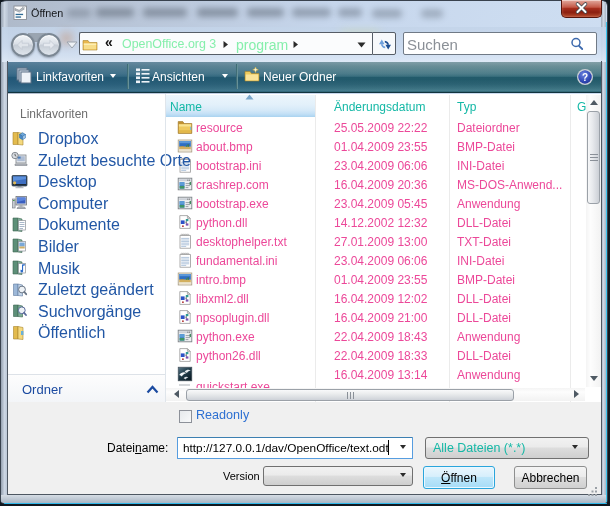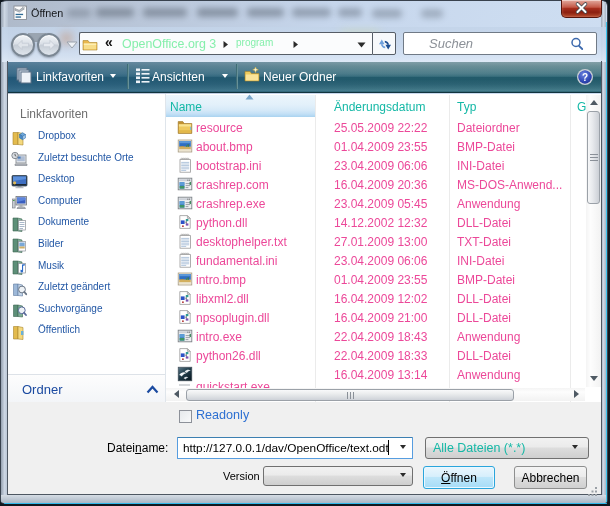--- a/index.html
+++ b/index.html
@@ -20,21 +20,21 @@
 .bctext{position:absolute;top:36px;font-size:13px;color:#86efac}
 
 #toolbar{position:absolute;left:8px;top:62px;width:593px;height:31px;background:linear-gradient(180deg,#8ea8ab 0%,#739699 14%,#55848b 38%,#3d737c 48%,#225b66 50%,#225b66 58%,#2d6470 74%,#3f7680 88%,#4b838d 96%,#285e69 100%);border-bottom:1px solid #11343e;box-sizing:border-box}
 .tbtext{position:absolute;top:70px;font-size:12px;color:#fff}
 .tbsep{position:absolute;top:64px;width:2px;height:25px;background:linear-gradient(90deg,#2a5a64,#7aa3aa)}
 .tbarrow{position:absolute;top:74px;width:0;height:0;border-left:3.5px solid transparent;border-right:3.5px solid transparent;border-top:4px solid #fff}
 
 #content{position:absolute;left:8px;top:94px;width:593px;height:308px;background:#fff}
 #sidebar{position:absolute;left:8px;top:94px;width:157px;height:308px;background:#fff}
 #sidediv{position:absolute;left:165px;top:94px;width:1px;height:308px;background:#dfe5eb}
-.side-item{position:absolute;left:38px;font-size:10px;color:#2257a5;white-space:nowrap}
+.side-item{position:absolute;left:38px;font-size:16px;color:#2257a5;white-space:nowrap}
 .fav-ico{position:absolute;left:11px;width:17px;height:17px}
 #hdrname{position:absolute;left:166px;top:95px;width:149px;height:22px;background:linear-gradient(180deg,#ecf5fc 0%,#e2f0fa 45%,#d5e9f8 70%,#c3e0f6 86%,#a9d3f0 100%)}
 .hl{position:absolute;top:95px;width:1px;height:307px;background:#ebebeb}
 .hdrt{position:absolute;top:100px;font-size:12px;color:#14b8a6}
 .cell{position:absolute;font-size:12px;color:#ec4899;white-space:nowrap}
 .fico{position:absolute;left:177px;width:16px;height:16px}
 
 #vsb{position:absolute;left:586px;top:95px;width:15px;height:292px;background:linear-gradient(90deg,#f4f4f4,#fdfdfd 30%,#f2f2f2)}
 #vthumb{position:absolute;left:587px;top:111px;width:13px;height:93px;border:1px solid #9ba1a8;border-radius:3px;background:linear-gradient(90deg,#f6f7f8,#e8eaed 40%,#ccd0d6);box-sizing:border-box}
 #hsb{position:absolute;left:166px;top:388px;width:419px;height:13px;background:linear-gradient(180deg,#f4f4f4,#fdfdfd 30%,#f2f2f2)}
@@ -111,35 +111,35 @@
 <svg class="abs" style="left:82px;top:36px" width="16" height="16" viewBox="0 0 16 16">
     <path d="M1 4.5 L6 4.5 7.5 6.5 15 6.5 15 14 1 14 z" fill="#e9b74c" stroke="#a8852c" stroke-width=".6"></path>
     <path d="M1.8 7.5 L14.2 7.5 14.2 13.4 1.8 13.4 z" fill="#f7dd8a"></path>
     <path d="M1.8 7.5 L14.2 7.5 14.2 9 1.8 9 z" fill="#fceeb4"></path>
   </svg>
 <div class="abs" style="left:105px;top:34px;font-size:14px;font-weight:bold;color:#111">«</div>
 <div class="bctext" style="left:122px;font-size:12.4px;top:37px">OpenOffice.org 3</div>
 <svg class="abs" style="left:222px;top:40px" width="7" height="9" viewBox="0 0 7 9">
     <path d="M1.5 1 L6 4.5 1.5 8 z" fill="#2b2b2b"></path>
   </svg>
-<div class="bctext" style="left:236px;font-size:10px;top:37px">program</div>
+<div class="bctext" style="left:236px;font-size:14px;top:37px">program</div>
 <svg class="abs" style="left:292px;top:40px" width="7" height="9" viewBox="0 0 7 9">
     <path d="M1.5 1 L6 4.5 1.5 8 z" fill="#2b2b2b"></path>
   </svg>
 <svg class="abs" style="left:357px;top:42px" width="9" height="6" viewBox="0 0 9 6">
     <path d="M0.5 0.5 L8.5 0.5 4.5 5.5 z" fill="#2b2b2b"></path>
   </svg>
 <svg class="abs" style="left:378px;top:37px" width="14" height="15" viewBox="0 0 14 15">
     <path d="M1 7.2 L6.6 7.2 3.8 2.4 z" fill="#6fa0dc"></path>
     <path d="M2.9 7.2 Q3.5 10.8 7.2 11.3 L7.2 9.6 Q5.1 9.3 4.7 7.2 z" fill="#6fa0dc"></path>
     <path d="M7.4 7.8 L13 7.8 10.2 12.6 z" fill="#1d4e92"></path>
     <path d="M11.1 7.8 Q10.5 4.2 6.8 3.7 L6.8 5.4 Q8.9 5.7 9.3 7.8 z" fill="#1d4e92"></path>
   </svg>
 <div id="search"></div>
-<div class="abs" style="left:429px;top:36px;font-size:13px;font-style:italic;color:#8b9097">Suchen</div>
+<div class="abs" style="left:407px;top:36px;font-size:15px;color:#8b9097">Suchen</div>
 <svg class="abs" style="left:569px;top:36px" width="16" height="16" viewBox="0 0 16 16">
     <circle cx="7" cy="6.5" r="4" fill="none" stroke="#3c69ad" stroke-width="1.5"></circle>
     <path d="M10 9.8 L13.2 13" stroke="#3c69ad" stroke-width="1.8" stroke-linecap="round"></path>
   </svg>
 
 <div id="toolbar"></div>
 <div class="abs" style="left:8px;top:62px;width:593px;height:30px;background:linear-gradient(90deg,rgba(36,86,138,.50),rgba(36,86,138,.28) 38%,rgba(36,86,138,.14) 62%,rgba(36,86,138,.10) 100%)"></div>
 <svg class="abs" style="left:15px;top:66px" width="18" height="18" viewBox="0 0 18 18">
     <rect x="2" y="2" width="10" height="12" fill="#b9c6d4" stroke="#5c7186"></rect>
     <rect x="4" y="4" width="10" height="12" fill="#cfdae6" stroke="#5c7186"></rect>
@@ -254,21 +254,21 @@
     <circle cx="10.8" cy="4.2" r=".6" fill="#777"></circle>
     <circle cx="12.4" cy="4.2" r=".6" fill="#777"></circle>
     <rect x="2.6" y="6.2" width="4.8" height="6.4" fill="#3e7dc0"></rect>
     <path d="M2.6 6.2 h4.8 v3.2 h-4.8 z" fill="#5b9dd6"></path>
     <path d="M2.6 10 h4.8 v2.6 h-4.8 z" fill="#3f9464"></path>
     <g stroke="#9aa0a8" stroke-width="1">
       <path d="M8.6 7.6 h4.4 M8.6 9.6 h4.4 M8.6 11.6 h2.8"></path>
     </g>
     <rect x="12.6" y="5.9" width="1.3" height="3.2" fill="#2f8050"></rect>
   </svg>
-<div class="cell" style="left:196px;top:197px">crashrep.exe</div>
+<div class="cell" style="left:196px;top:197px">bootstrap.exe</div>
 <div class="cell" style="left:334px;top:197px">23.04.2009 05:45</div>
 <div class="cell" style="left:457px;top:197px">Anwendung</div>
 <svg class="fico" style="top:214px" width="16" height="16" viewBox="0 0 16 16">
     <path d="M2.8 1.6 h7.6 l2.8 2.8 v10 h-10.4z" fill="#fff" stroke="#999" stroke-width=".8"></path>
     <path d="M10.4 1.6 v2.8 h2.8z" fill="#dcdcdc" stroke="#999" stroke-width=".7"></path>
     <rect x="3.8" y="6.4" width="3.8" height="3.6" fill="#2c52c8"></rect>
     <path d="M7.6 8.2 h2.4 M9.4 6.4 v4" stroke="#707070" stroke-width=".7" fill="none"></path>
     <rect x="8.8" y="5" width="2.6" height="2.2" fill="#2e9a94"></rect>
     <rect x="8.8" y="9.4" width="2.6" height="2.2" fill="#7a50b0"></rect>
     <rect x="5" y="11.4" width="1.8" height="1.6" fill="#b84848"></rect>
@@ -343,21 +343,21 @@
     <circle cx="10.8" cy="4.2" r=".6" fill="#777"></circle>
     <circle cx="12.4" cy="4.2" r=".6" fill="#777"></circle>
     <rect x="2.6" y="6.2" width="4.8" height="6.4" fill="#3e7dc0"></rect>
     <path d="M2.6 6.2 h4.8 v3.2 h-4.8 z" fill="#5b9dd6"></path>
     <path d="M2.6 10 h4.8 v2.6 h-4.8 z" fill="#3f9464"></path>
     <g stroke="#9aa0a8" stroke-width="1">
       <path d="M8.6 7.6 h4.4 M8.6 9.6 h4.4 M8.6 11.6 h2.8"></path>
     </g>
     <rect x="12.6" y="5.9" width="1.3" height="3.2" fill="#2f8050"></rect>
   </svg>
-<div class="cell" style="left:196px;top:330px">intro.exe</div>
+<div class="cell" style="left:196px;top:330px">python.exe</div>
 <div class="cell" style="left:334px;top:330px">22.04.2009 18:43</div>
 <div class="cell" style="left:457px;top:330px">Anwendung</div>
 <svg class="fico" style="top:347px" width="16" height="16" viewBox="0 0 16 16">
     <path d="M2.8 1.6 h7.6 l2.8 2.8 v10 h-10.4z" fill="#fff" stroke="#999" stroke-width=".8"></path>
     <path d="M10.4 1.6 v2.8 h2.8z" fill="#dcdcdc" stroke="#999" stroke-width=".7"></path>
     <rect x="3.8" y="6.4" width="3.8" height="3.6" fill="#2c52c8"></rect>
     <path d="M7.6 8.2 h2.4 M9.4 6.4 v4" stroke="#707070" stroke-width=".7" fill="none"></path>
     <rect x="8.8" y="5" width="2.6" height="2.2" fill="#2e9a94"></rect>
     <rect x="8.8" y="9.4" width="2.6" height="2.2" fill="#7a50b0"></rect>
     <rect x="5" y="11.4" width="1.8" height="1.6" fill="#b84848"></rect>

